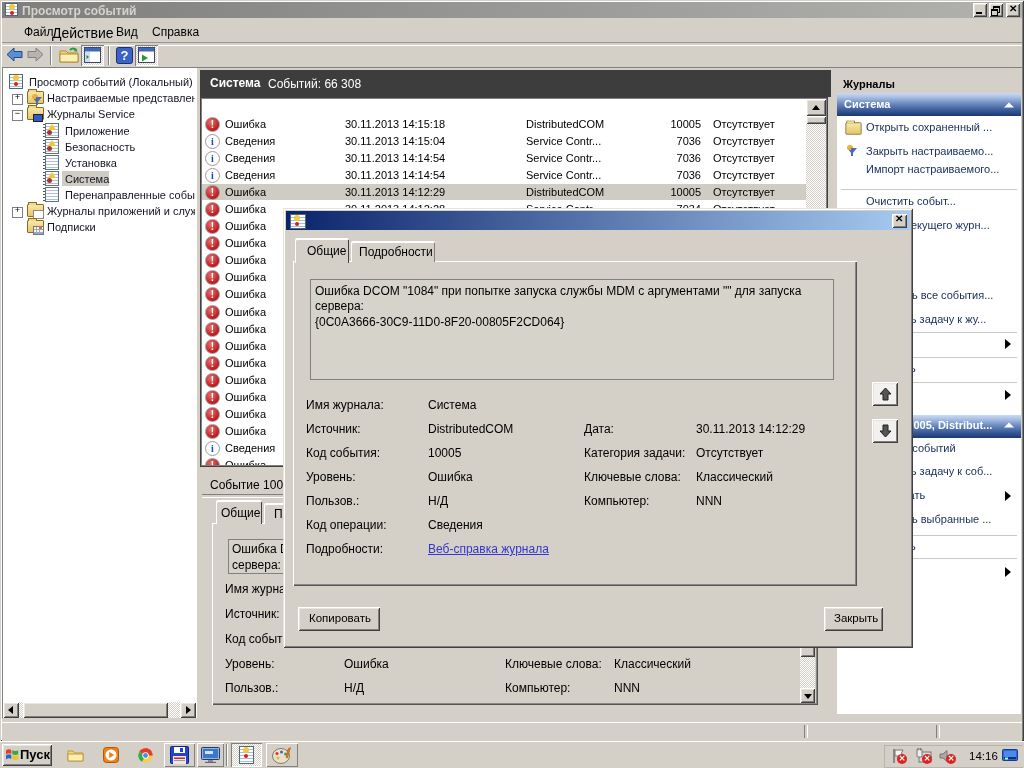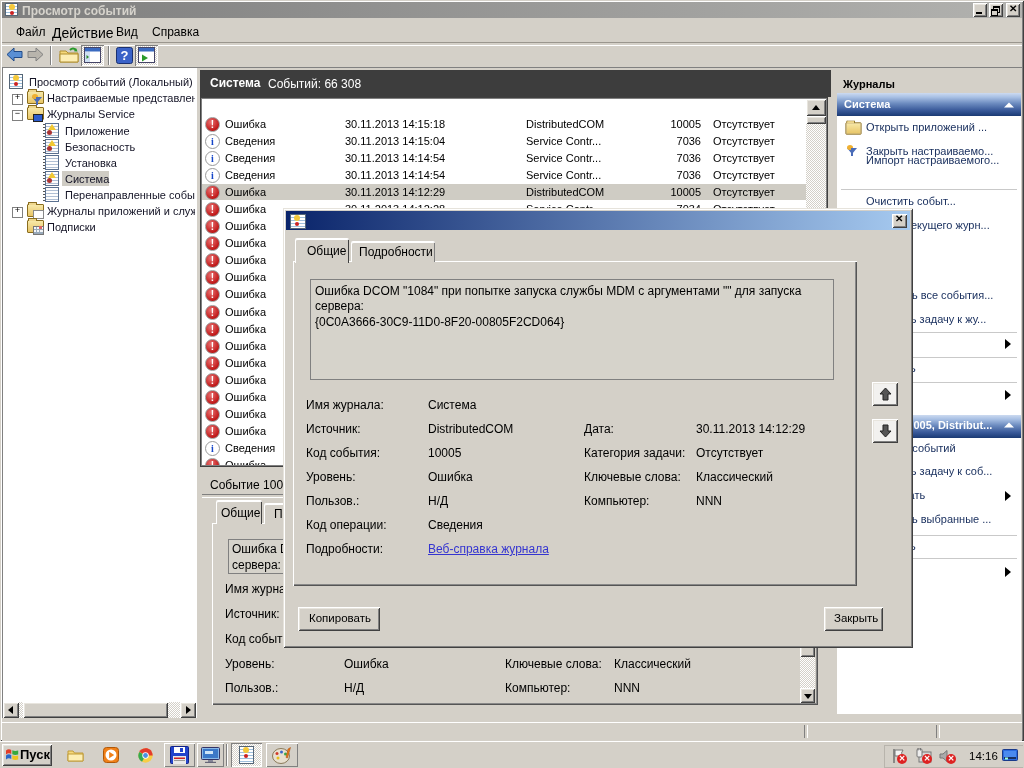--- a/index.html
+++ b/index.html
@@ -64,21 +64,21 @@
   <div class="ab dlgico" id="mw-icon" style="left:5px;top:3px;width:11px;height:11px;"></div>
   <div class="tx b" style="left:22px;top:4px;font-size:12px;color:#d6d3cc;">Просмотр событий</div>
   <div class="ab raised" id="btn-min" style="left:973px;top:3px;width:14px;height:14px;"></div>
   <div class="ab" style="left:976px;top:12px;width:6px;height:2px;background:#000;"></div>
   <div class="ab raised" id="btn-res" style="left:989px;top:3px;width:14px;height:14px;"></div>
   <div class="ab" style="left:993px;top:6px;width:5px;height:4px;border:1px solid #000;border-top-width:2px;"></div>
   <div class="ab" style="left:991px;top:9px;width:5px;height:4px;border:1px solid #000;border-top-width:2px;background:#d4d0c8;"></div>
   <div class="ab raised" id="btn-cls" style="left:1006px;top:3px;width:14px;height:14px;"></div>
   <div class="tx b" style="left:1009px;top:3px;font-size:10px;">✕</div>
 
-  <div class="tx" style="left:16px;top:25px;font-size:12px;">Файл</div>
+  <div class="tx" style="left:24px;top:25px;font-size:12px;">Файл</div>
   <div class="tx" style="left:52px;top:25px;font-size:14px;text-align:center;">Действие</div>
   <div class="tx" style="left:116px;top:25px;font-size:12px;">Вид</div>
   <div class="tx" style="left:152px;top:25px;font-size:12px;">Справка</div>
 
   <div class="ab" style="left:2px;top:42px;width:1020px;height:2px;border-top:1px solid #9a968e;border-bottom:1px solid #ffffff;"></div>
 
   <div class="ab" id="toolbar" style="left:2px;top:44px;width:1020px;height:23px;border-bottom:1px solid #808080;">
     <div class="ab" style="left:4px;top:3px;"><svg width="17" height="15">
           <path d="M8 1 L1 7.5 L8 14 L8 10.5 L16 10.5 L16 4.5 L8 4.5 Z" fill="#5a8fd4" stroke="#204a88"></path>
         </svg></div>
@@ -397,24 +397,24 @@
     <div class="ab arrow-d" style="left:604px;top:227px;"></div>
   </div>
 
   <div class="ab" id="actions" style="left:837px;top:68px;width:184px;height:650px;">
     <div class="tx b" style="left:6px;top:10px;">Журналы</div>
     <div class="acthdr" style="top:25px;"></div>
     <div class="tx b" style="left:7px;top:30px;color:#fff;">Система</div>
     <div class="ab warr" style="left:167px;top:34px;transform:scaleY(0.8);"></div>
     <div class="ab" style="left:0;top:48px;width:184px;height:598px;background:#fff;"></div>
     <div class="ab fold" style="left:8px;top:54px;transform:scale(0.95);"></div>
-    <div class="actitem" style="top:53px;">Открыть приложений ...</div>
+    <div class="actitem" style="top:53px;">Открыть сохраненный ...</div>
     <div class="ab funnel" style="left:10px;top:80px;"></div>
     <div class="actitem" style="top:77px;">Закрыть настраиваемо...</div>
-    <div class="actitem" style="top:86px;">Импорт настраиваемого...</div>
+    <div class="actitem" style="top:95px;">Импорт настраиваемого...</div>
     <div class="actsep" style="top:121px;"></div>
     <div class="actitem" style="top:127px;">Очистить событ...</div>
     <div class="actitem" style="top:151px;">Фильтр текущего журн...</div>
     <div class="actitem" style="top:175px;left:26px;">Свойства</div>
     <div class="actitem" style="top:198px;">Найти...</div>
     <div class="actitem" style="top:221px;left:26px;">Сохранить все события...</div>
     <div class="actitem" style="top:245px;left:26px;">Привязать задачу к жу...</div>
     <div class="actsep" style="top:264px;"></div>
     <div class="actitem" style="top:269px;">Вид</div>
     <div class="ab barr" style="left:168px;top:271px;"></div>

